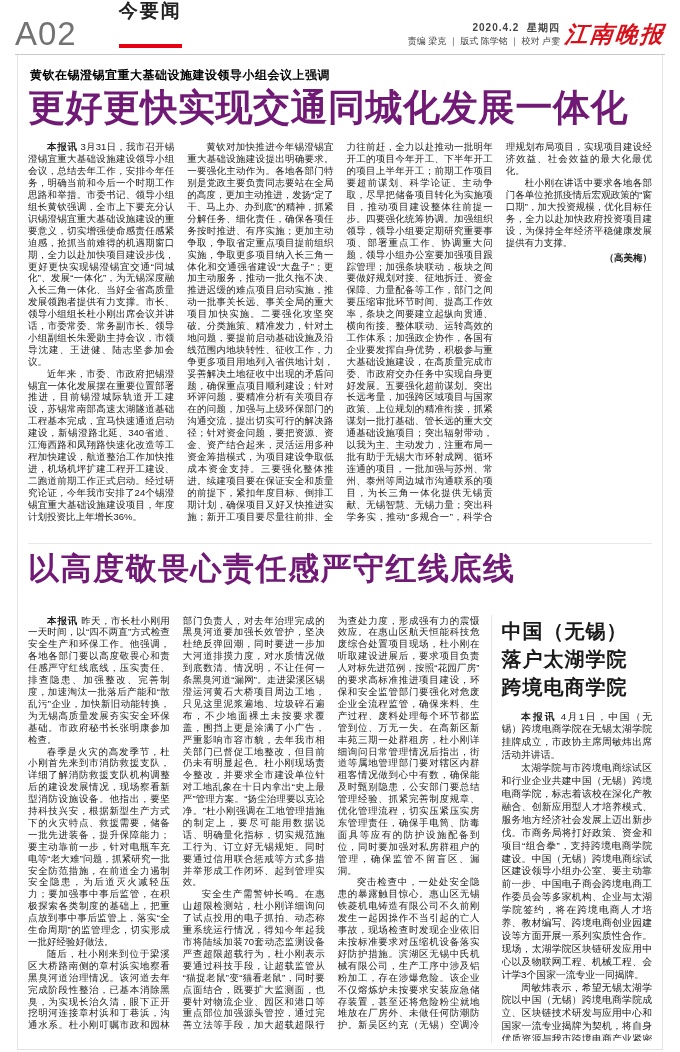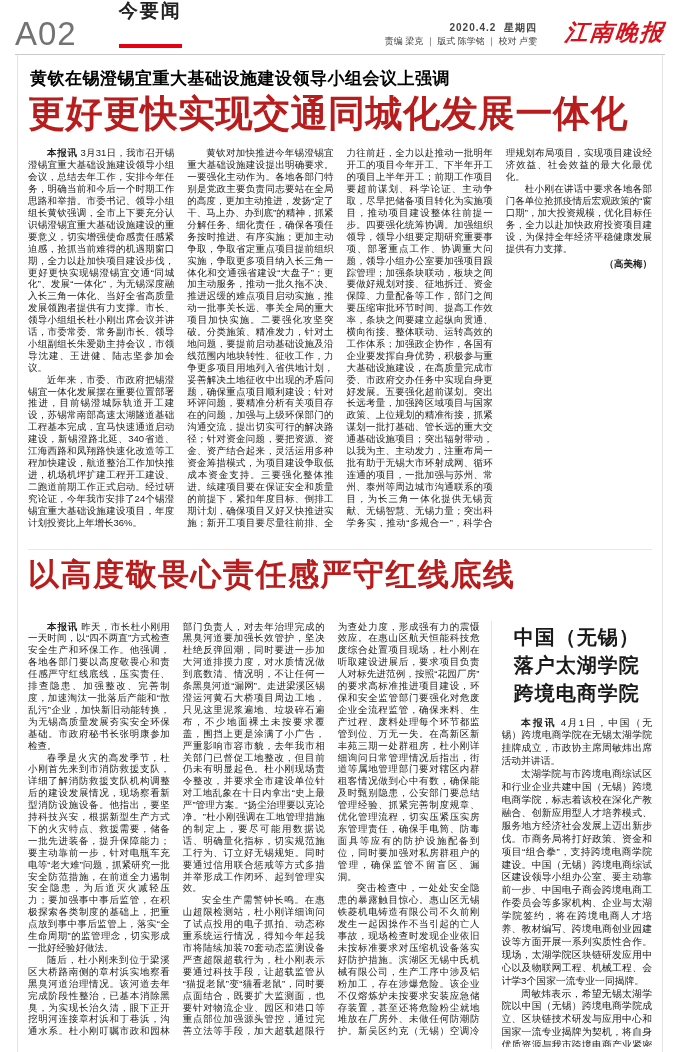--- a/index.html
+++ b/index.html
@@ -7,55 +7,55 @@
        font-family:"Liberation Sans",sans-serif;color:#1a1a1a;
        -webkit-font-smoothing:antialiased;}
   .page{padding:0 15px;}
 
   
   .hdr{display:flex;align-items:flex-end;padding-top:8px;height:42px;}
   .page-num{font-size:33px;line-height:1;font-weight:400;letter-spacing:1px;color:#737373;}
   .section-wrap{margin-left:42px;padding-bottom:2px;}
   .section-title{font-size:19px;font-weight:bold;letter-spacing:2px;color:#222;
                  display:inline-block;padding-bottom:20px;border-bottom:4px solid #e60012;text-align:right;}
-  .hdr-right{margin-left:auto;display:flex;align-items:flex-start;gap:28px;}
+  .hdr-right{margin-left:auto;display:flex;align-items:center;gap:5px;}
   .pubinfo{text-align:right;font-size:9px;color:#444;line-height:1.5;padding-bottom:2px;}
   .pubinfo .date{font-size:10px;font-weight:bold;letter-spacing:1px;}
   .masthead{font-family:"DejaVu Serif",serif;font-style:italic;font-weight:bold;
             font-size:23px;color:#d8121c;letter-spacing:2px;transform:skewX(-6deg);
             line-height:1;padding-bottom:3px;white-space:nowrap;}
   .hdr-rule{border:0;border-top:1px solid #c9c9c9;margin:4px 0 0 0;}
 
   
   .frame{margin:0 2px;border-left:1px solid #e3e3e3;border-right:1px solid #e3e3e3;
          border-bottom:1px solid #e3e3e3;padding:8px 10px 6px 10px;}
 
   
   .kicker{font-weight:bold;color:#000;}
-  .headline{font-weight:900;color:#b91c1c;font-family:"Liberation Sans",sans-serif;}
+  .headline{font-weight:900;color:#701a75;font-family:"Liberation Sans",sans-serif;}
   .bodytext{text-align:justify;color:#222;overflow:hidden;column-fill:auto;}
   .bodytext p{margin:0;text-indent:2em;}
   .bodytext p b{letter-spacing:.5px;}
   .byline{text-align:right;font-weight:bold;text-indent:0 !important;margin-top:3px !important;}
 
   
-  .a1-kicker{font-size:17px;margin:4px 0 3px 2px;letter-spacing:.5px;}
+  .a1-kicker{font-size:12px;margin:4px 0 3px 2px;letter-spacing:.5px;}
   .a1-headline{font-size:37px;line-height:1.12;letter-spacing:.5px;margin:0 0 13px 0;}
   .a1-body{column-count:4;column-gap:13px;height:392px;font-size:9.5px;line-height:11.9px;}
 
   .mid-rule{border:0;border-top:1px solid #e8e8e8;margin:10px 0 8px 0;}
 
   
   .a2-kicker{font-size:16px;margin:2px 0 4px 2px;letter-spacing:.5px;}
   .a2-headline{font-size:31px;line-height:1.1;letter-spacing:1.5px;margin:0 0 28px 0;}
   .a2-row{display:flex;}
   .a2-body{width:474px;column-count:3;column-gap:13px;height:428px;
            font-size:9.5px;line-height:11.9px;}
   .a3{width:158px;margin-left:11px;padding-left:10px;border-left:1px solid #e6e6e6;}
-  .a3-headline{font-size:20px;font-weight:900;text-align:center;line-height:1.4;
+  .a3-headline{font-size:20px;font-weight:900;text-align:left;line-height:1.4;
                letter-spacing:1px;margin:2px 0 10px 0;}
   .a3-body{font-size:9.8px;line-height:12.9px;height:330px;}
 </style>
 </head>
 <body>
 
 <div class="page">
 
   <div class="hdr">
     <div class="page-num">A02</div>

